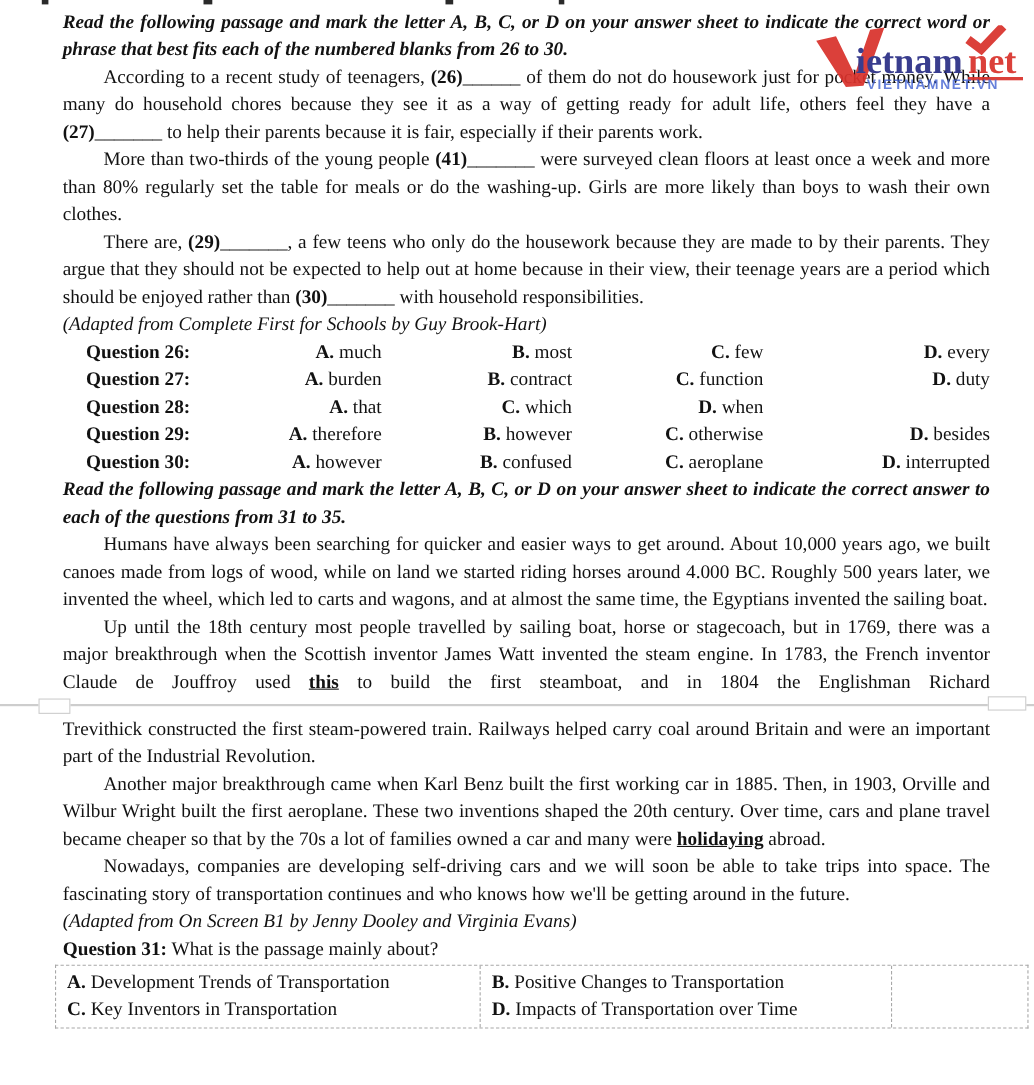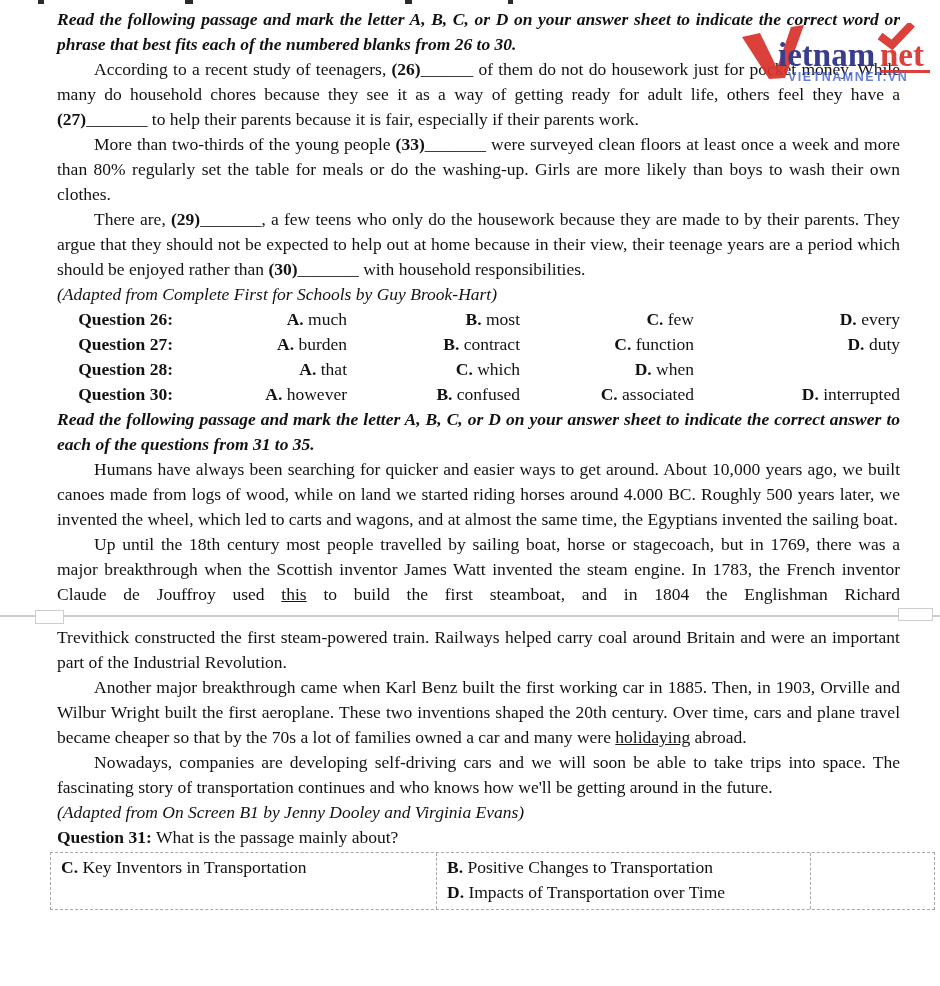--- a/index.html
+++ b/index.html
@@ -12,21 +12,21 @@
     padding:7px 40px 0 57px;
     font-family:"Liberation Serif","DejaVu Serif",serif;
     font-size:17.5px;
     line-height:25px;
     color:#121212;
   }
   p{margin:0;text-align:justify;}
   .indent{text-indent:37px;}
   .instr{font-weight:bold;font-style:italic;text-align:justify;font-family:Liberation Serif, serif;}
   .attr{font-style:italic;}
-  .bu{font-weight:normal;text-decoration:underline;}
+  .bu{font-weight:bold;text-decoration:underline;}
   .cont-break{text-align-last:justify;}
   
   .frag{position:absolute;top:0;height:4px;background:#2a2a2a;}
   
   .q-row{display:grid;grid-template-columns:116px 174px 173px 174px 1fr;text-align:right;}
   .q-label{font-weight:bold;white-space:nowrap;}
   .q-opt b{font-weight:bold;}
   
   .page-break{position:relative;height:16px;margin:1px -40px 1px -57px;}
   .pb-line{position:absolute;left:0;right:0;top:7px;border-top:2px solid #cdcdcd;}
@@ -66,21 +66,21 @@
       <text x="140" y="43" font-size="33" font-weight="bold" font-family="'Liberation Serif',serif" fill="#d9322c">net</text>
       <rect x="140" y="47" width="50" height="3" fill="#d9322c"></rect>
       <text x="48" y="58" font-size="12.5" font-weight="bold" font-family="'Liberation Sans',sans-serif" fill="#3e5fd0" letter-spacing="1.5" opacity="0.85">VIETNAMNET.VN</text>
     </svg>
   </div>
 
   <p class="instr">Read the following passage and mark the letter A, B, C, or D on your answer sheet to indicate  the correct word or phrase that best fits each of the numbered blanks from 26 to 30.</p>
 
   <p class="indent"><span>According to a recent study of teenagers, </span><b>(26)</b><span>______ of them do not do housework just for pocket money. While many do household chores because they see it as a way of getting ready for adult life, others feel they have a </span><b>(27)</b><span>_______ to help their parents because it is fair, especially if their parents work.</span></p>
 
-  <p class="indent"><span>More than two-thirds of the young people </span><b>(33)</b><span>_______ were surveyed clean floors at least once a week and more than 80% regularly set the table for meals or do the washing-up. Girls are more likely than boys to wash their own clothes.</span></p>
+  <p class="indent"><span>More than two-thirds of the young people </span><b>(41)</b><span>_______ were surveyed clean floors at least once a week and more than 80% regularly set the table for meals or do the washing-up. Girls are more likely than boys to wash their own clothes.</span></p>
 
   <p class="indent"><span>There are, </span><b>(29)</b><span>_______, a few teens who only do the housework because they are made to by their parents. They argue that they should not be expected to help out at home because in their view, their teenage years are a period which should be enjoyed rather than </span><b>(30)</b><span>_______ with household responsibilities.</span></p>
 
   <p class="attr">(Adapted from Complete First for Schools by Guy Brook-Hart)</p>
 
   <div class="q-row">
     <span class="q-label">Question 26:</span>
     <span class="q-opt"><b>A.</b> <span>much</span></span>
     <span class="q-opt"><b>B.</b> <span>most</span></span>
     <span class="q-opt"><b>C.</b> <span>few</span></span>
@@ -93,24 +93,31 @@
     <span class="q-opt"><b>C.</b> <span>function</span></span>
     <span class="q-opt"><b>D.</b> <span>duty</span></span>
   </div>
   <div class="q-row">
     <span class="q-label">Question 28:</span>
     <span class="q-opt"><b>A.</b> <span>that</span></span>
     <span class="q-opt"><b>C.</b> <span>which</span></span>
     <span class="q-opt"><b>D.</b> <span>when</span></span>
   </div>
   <div class="q-row">
+    <span class="q-label">Question 29:</span>
+    <span class="q-opt"><b>A.</b> <span>therefore</span></span>
+    <span class="q-opt"><b>B.</b> <span>however</span></span>
+    <span class="q-opt"><b>C.</b> <span>otherwise</span></span>
+    <span class="q-opt"><b>D.</b> <span>besides</span></span>
+  </div>
+  <div class="q-row">
     <span class="q-label">Question 30:</span>
     <span class="q-opt"><b>A.</b> <span>however</span></span>
     <span class="q-opt"><b>B.</b> <span>confused</span></span>
-    <span class="q-opt"><b>C.</b> <span>associated</span></span>
+    <span class="q-opt"><b>C.</b> <span>aeroplane</span></span>
     <span class="q-opt"><b>D.</b> <span>interrupted</span></span>
   </div>
 
   <p class="instr">Read the following passage and mark the letter A, B, C, or D on your answer sheet to indicate the correct answer to each of the questions from 31 to 35.</p>
 
   <p class="indent">Humans have always been searching for quicker and easier ways to get around. About 10,000 years ago, we built canoes made from logs of wood, while on land we started riding horses around 4.000 BC. Roughly 500 years later, we invented the wheel, which led to carts and wagons, and at almost the same time, the Egyptians invented the sailing boat.</p>
 
   <p class="indent cont-break"><span>Up until the 18th century most people travelled by sailing boat, horse or stagecoach, but in 1769, there was a major breakthrough when the Scottish inventor James Watt invented the steam engine. In 1783, the French inventor Claude de Jouffroy used </span><span class="bu">this</span><span> to build the first steamboat, and in 1804 the Englishman Richard</span></p>
 
   <div class="page-break">
@@ -124,20 +131,21 @@
   <p class="indent"><span>Another major breakthrough came when Karl Benz built the first working car in 1885. Then, in 1903, Orville and Wilbur Wright built the first aeroplane. These two inventions shaped the 20th century. Over time, cars and plane travel became cheaper so that by the 70s a lot of families owned a car and many were </span><span class="bu">holidaying</span><span> abroad.</span></p>
 
   <p class="indent">Nowadays, companies are developing self-driving cars and we will soon be able to take trips into space. The fascinating story of transportation continues and who knows how we'll be getting around in the future.</p>
 
   <p class="attr">(Adapted from On Screen B1 by Jenny Dooley and Virginia Evans)</p>
 
   <p><b>Question 31:</b> <span>What is the passage mainly about?</span></p>
 
   <div class="t31">
     <div class="t31-col">
+      <div class="cell"><b>A.</b> <span>Development Trends of Transportation</span></div>
       <div class="cell"><b>C.</b> <span>Key Inventors in Transportation</span></div>
     </div>
     <div class="t31-col mid">
       <div class="cell"><b>B.</b> <span>Positive Changes to Transportation</span></div>
       <div class="cell"><b>D.</b> <span>Impacts of Transportation over Time</span></div>
     </div>
     <div class="t31-col"></div>
   </div>
 
 </div>

